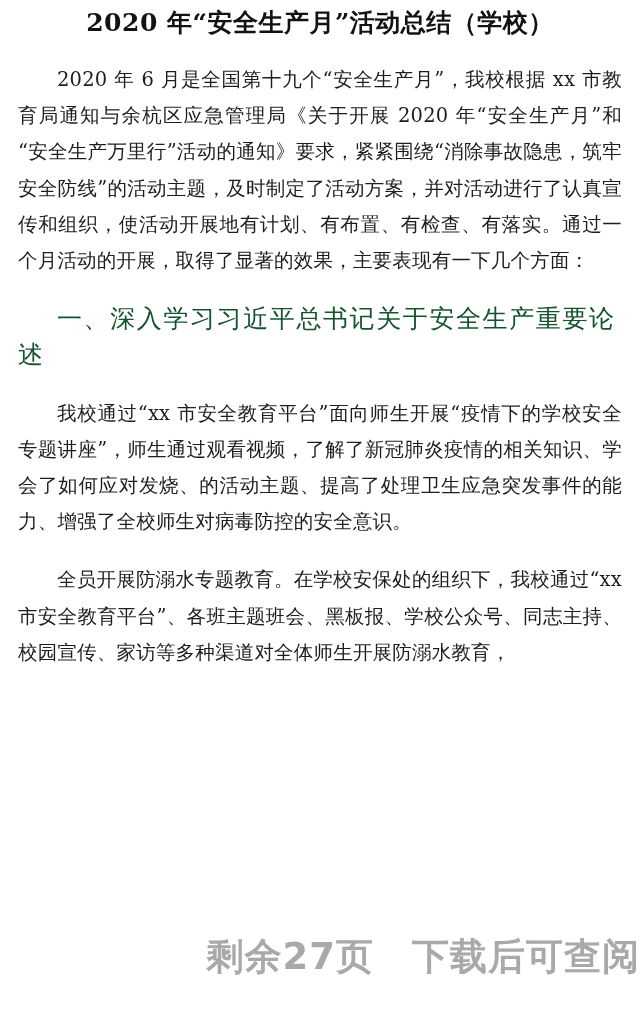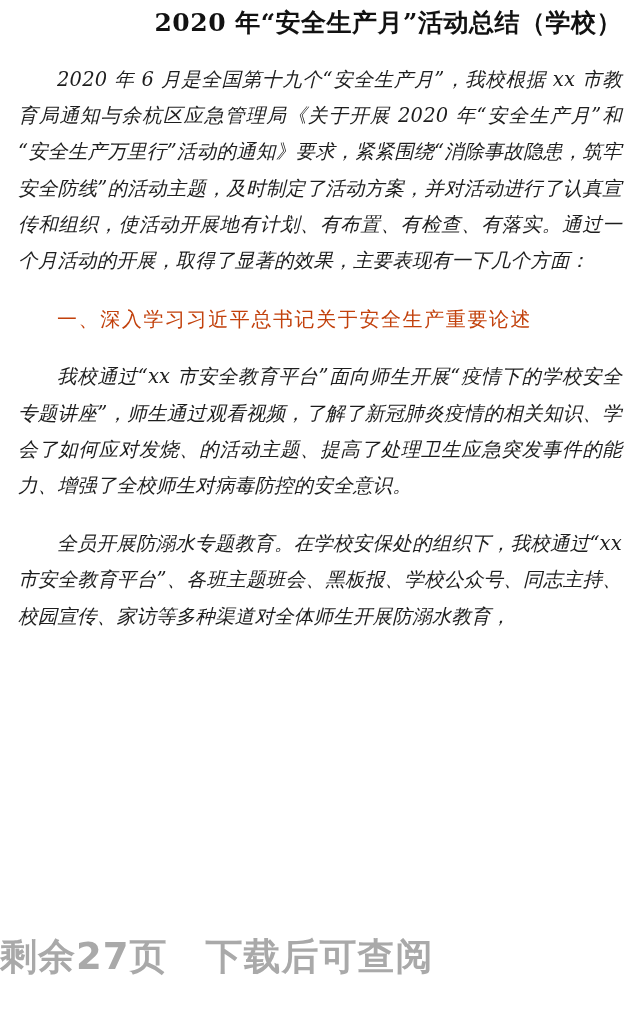--- a/index.html
+++ b/index.html
@@ -23,64 +23,63 @@
   .doc-body {
     position: absolute;
     left: 18px;
     top: 0;
     width: 604px;
   }
 
   .doc-title {
     font-size: 25px;
     font-weight: bold;
-    text-align: right;
+    text-align: center;
     line-height: 34px;
     letter-spacing: 0.5px;
     margin: 6px 0 0 0;
     color: #121212;
     white-space: nowrap;
   }
 
   .para {
     font-size: 19.5px;
     line-height: 36.2px;
     text-align: justify;
     text-align-last: left;
     text-justify: inter-character;
     letter-spacing: 0.2px;
     margin: 0;
     color: #1d1d1d;
   }
 
   .para.indent {
     text-indent: 39px;
-    font-style: italic;
   }
 
   .para.spaced {
     margin-top: 22px;
   }
 
   .heading {
-    font-size: 20px;
+    font-size: 25px;
     line-height: 36.2px;
     text-indent: 39px;
     letter-spacing: 1.6px;
     margin: 22px 0 0 0;
-    color: #c2410c;
+    color: #14532d;
     text-align: left;
   }
 
   .watermark {
     position: absolute;
     left: 0;
     top: 932px;
     width: 640px;
-    text-align: left;
+    text-align: right;
     font-family: "DejaVu Sans", "Liberation Sans", sans-serif;
     font-size: 37px;
     font-weight: bold;
     color: #a9a9a9;
     letter-spacing: 1px;
     line-height: 50px;
     white-space: pre;
     user-select: none;
   }
 </style>

